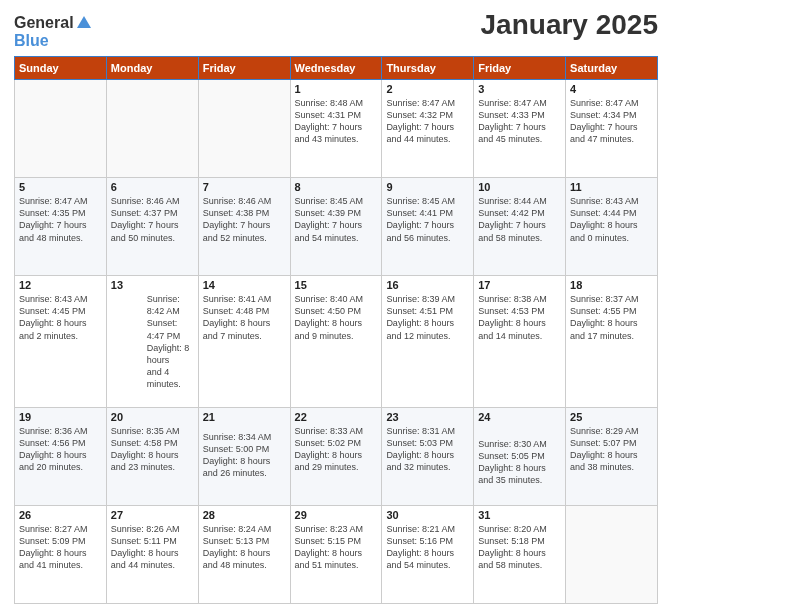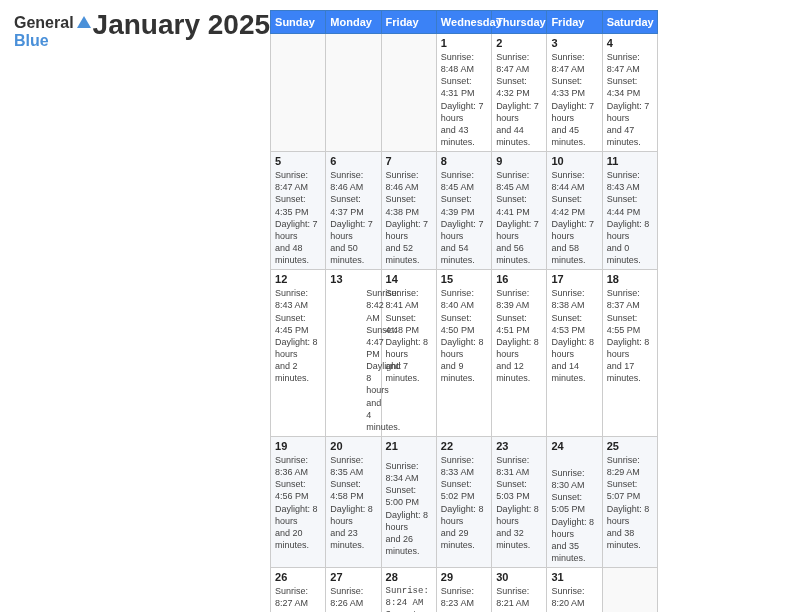--- a/index.html
+++ b/index.html
@@ -7,21 +7,21 @@
       width: 792px;
       height: 612px;
       font-family: Arial, sans-serif;
       background: #fff;
       overflow: hidden;
     }
     .page {
       width: 672px;
       height: 612px;
       display: flex;
-      flex-direction: row;
+      flex-direction: column;
       padding: 10px 14px 8px 14px;
     }
     .header {
       display: flex;
       justify-content: space-between;
       align-items: flex-start;
       margin-bottom: 6px;
     }
     .logo {
       display: flex;
@@ -59,21 +59,21 @@
       color: #555;
       margin-top: 2px;
     }
     .calendar {
       width: 100%;
       border-collapse: collapse;
       flex: 1;
       table-layout: fixed;
     }
     .calendar thead th {
-      background-color: #3b82f6;
+      background-color: #c2410c;
       color: #fff;
       font-size: 11px;
       font-weight: bold;
       padding: 5px 4px;
       text-align: left;
       border: 1px solid #3a7bc8;
     }
     .calendar tbody td {
       vertical-align: top;
       border: 1px solid #ccc;
@@ -333,21 +333,21 @@
           </td>
           <td>
             <div class="day-number">27</div>
             <div class="day-info" style="white-space: pre-line;">Sunrise: 8:26 AM
 Sunset: 5:11 PM
 Daylight: 8 hours
 and 44 minutes.</div>
           </td>
           <td>
             <div class="day-number">28</div>
-            <div class="day-info" style="white-space: pre-line; font-family: Liberation Mono, monospace;">Sunrise: 8:24 AM
+            <div class="day-info" style="white-space: pre-line;">Sunrise: 8:24 AM
 Sunset: 5:13 PM
 Daylight: 8 hours
 and 48 minutes.</div>
           </td>
           <td>
             <div class="day-number">29</div>
             <div class="day-info" style="white-space: pre-line;">Sunrise: 8:23 AM
 Sunset: 5:15 PM
 Daylight: 8 hours
 and 51 minutes.</div>

